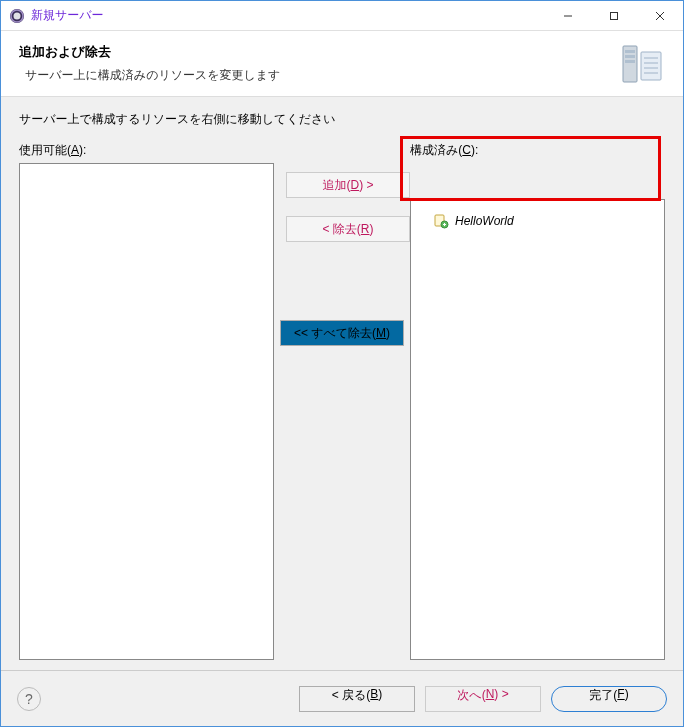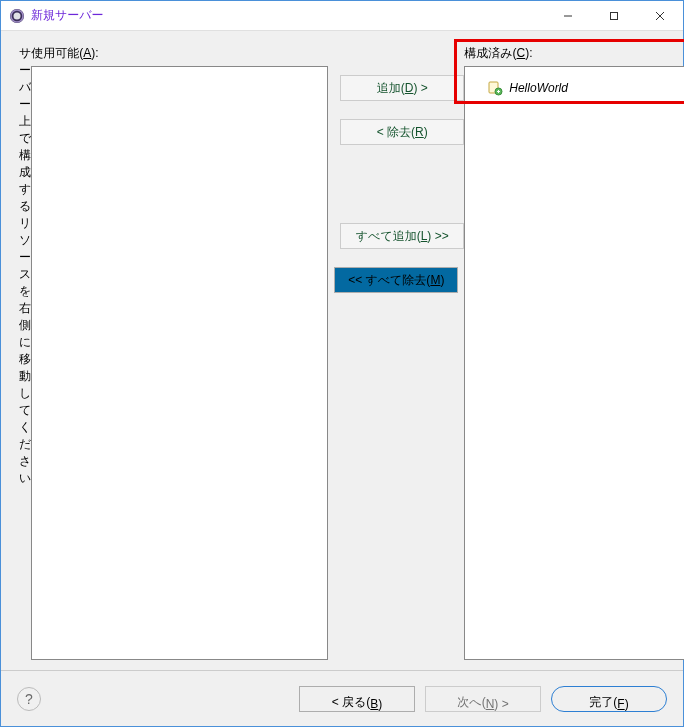--- a/index.html
+++ b/index.html
@@ -57,21 +57,21 @@
     .banner-subtitle { font-size: 12px; color: #333; margin-left: 6px; }
     .banner-icon {
       width: 48px; height: 48px;
       margin-left: 8px;
     }
 
     .content {
       flex: 1;
       padding: 14px 18px 10px 18px;
       display: flex;
-      flex-direction: row;
+      flex-direction: column;
     }
     .instruction {
       font-size: 12px;
       margin-bottom: 14px;
     }
     .lists-row {
       display: flex;
       flex: 1;
       gap: 0;
       min-height: 0;
@@ -107,33 +107,33 @@
       height: 26px;
       font-size: 12px;
       background: #0369a1;
       border: 1px solid #adadad;
       cursor: pointer;
       display: flex;
       align-items: center;
       justify-content: center;
     }
     .transfer-btn.disabled {
-      color: #14532d;
+      color: #be185d;
       border-color: #ccc;
       background: #f5f5f5;
       margin-left: 12px;
     }
     .transfer-btn .underline { text-decoration: underline; }
 
     .highlight-box {
       border: 3px solid #e60000;
       position: absolute;
       pointer-events: none;
     }
-    .right-col-wrap { position: relative; }
+    .right-col-wrap { position: relative; gap: 36px; }
 
     .list-item {
       padding: 13px 6px 3px 22px;
       display: flex;
       align-items: center;
       gap: 6px;
       font-style: italic;
       font-size: 12px;
     }
     .list-item-icon {
@@ -160,25 +160,25 @@
       margin-right: auto;
     }
     .nav-btn {
       width: 116px;
       height: 26px;
       border: 1px solid #adadad;
       background: #f0f0f0;
       font-size: 12px;
       cursor: pointer;
       display: flex;
-      align-items: flex-end;
+      align-items: flex-start;
       justify-content: center;
     }
     .nav-btn.disabled {
-      color: #737373;
+      color: #be185d;
       border-color: #ccc;
     }
     .nav-btn.primary {
       border-color: #2d7fd3;
       border-radius: 13px;
     }
     .nav-btn .underline { text-decoration: underline; }
   </style>
 </head>
 <body>
@@ -206,20 +206,39 @@
       </div>
       <div class="titlebar-btn close">
         <svg width="10" height="10" viewBox="0 0 10 10">
             <line x1="1" y1="1" x2="9" y2="9" stroke="#333" stroke-width="1"></line>
             <line x1="9" y1="1" x2="1" y2="9" stroke="#333" stroke-width="1"></line>
           </svg>
       </div>
     </div>
   </div>
 
+  <div class="banner">
+    <div class="banner-text">
+      <div class="banner-title">追加および除去</div>
+      <div class="banner-subtitle">サーバー上に構成済みのリソースを変更します</div>
+    </div>
+    <span class="banner-icon">
+      <svg viewBox="0 0 48 48">
+        <rect x="6" y="6" width="14" height="36" rx="1" fill="#d0d8e0" stroke="#8fa2b5"></rect>
+        <rect x="8" y="10" width="10" height="3" fill="#b0c0d0"></rect>
+        <rect x="8" y="15" width="10" height="3" fill="#b0c0d0"></rect>
+        <rect x="8" y="20" width="10" height="3" fill="#b0c0d0"></rect>
+        <rect x="24" y="12" width="20" height="28" rx="1" fill="#e6edf5" stroke="#a0b3c8"></rect>
+        <line x1="27" y1="18" x2="41" y2="18" stroke="#a0b3c8"></line>
+        <line x1="27" y1="23" x2="41" y2="23" stroke="#a0b3c8"></line>
+        <line x1="27" y1="28" x2="41" y2="28" stroke="#a0b3c8"></line>
+        <line x1="27" y1="33" x2="41" y2="33" stroke="#a0b3c8"></line>
+      </svg>
+    </span>
+  </div>
 
   <div class="content">
     <div class="instruction">サーバー上で構成するリソースを右側に移動してください</div>
 
     <div class="lists-row">
       <div class="list-col">
         <div class="list-label">
           <span>使用可能(</span><span class="underline">A</span><span>):</span>
         </div>
         <div class="listbox"></div>
@@ -230,25 +249,20 @@
           <span>追加(</span>
             <span class="underline">D</span>
             <span>) &gt;</span>
         </button>
         <button class="transfer-btn disabled">
           <span>&lt; 除去(</span>
             <span class="underline">R</span>
             <span>)</span>
         </button>
         <div class="mid-spacer"></div>
-        <button class="transfer-btn disabled">
-          <span>すべて追加(</span>
-            <span class="underline">L</span>
-            <span>) &gt;&gt;</span>
-        </button>
         <button class="transfer-btn">
           <span>&lt;&lt; すべて除去(</span>
             <span class="underline">M</span>
             <span>)</span>
         </button>
       </div>
 
       <div class="list-col right-col-wrap">
         <div class="highlight-box" style="left:-10px; top:-6px; width:261px; height:65px;"></div>
         <div class="list-label">

